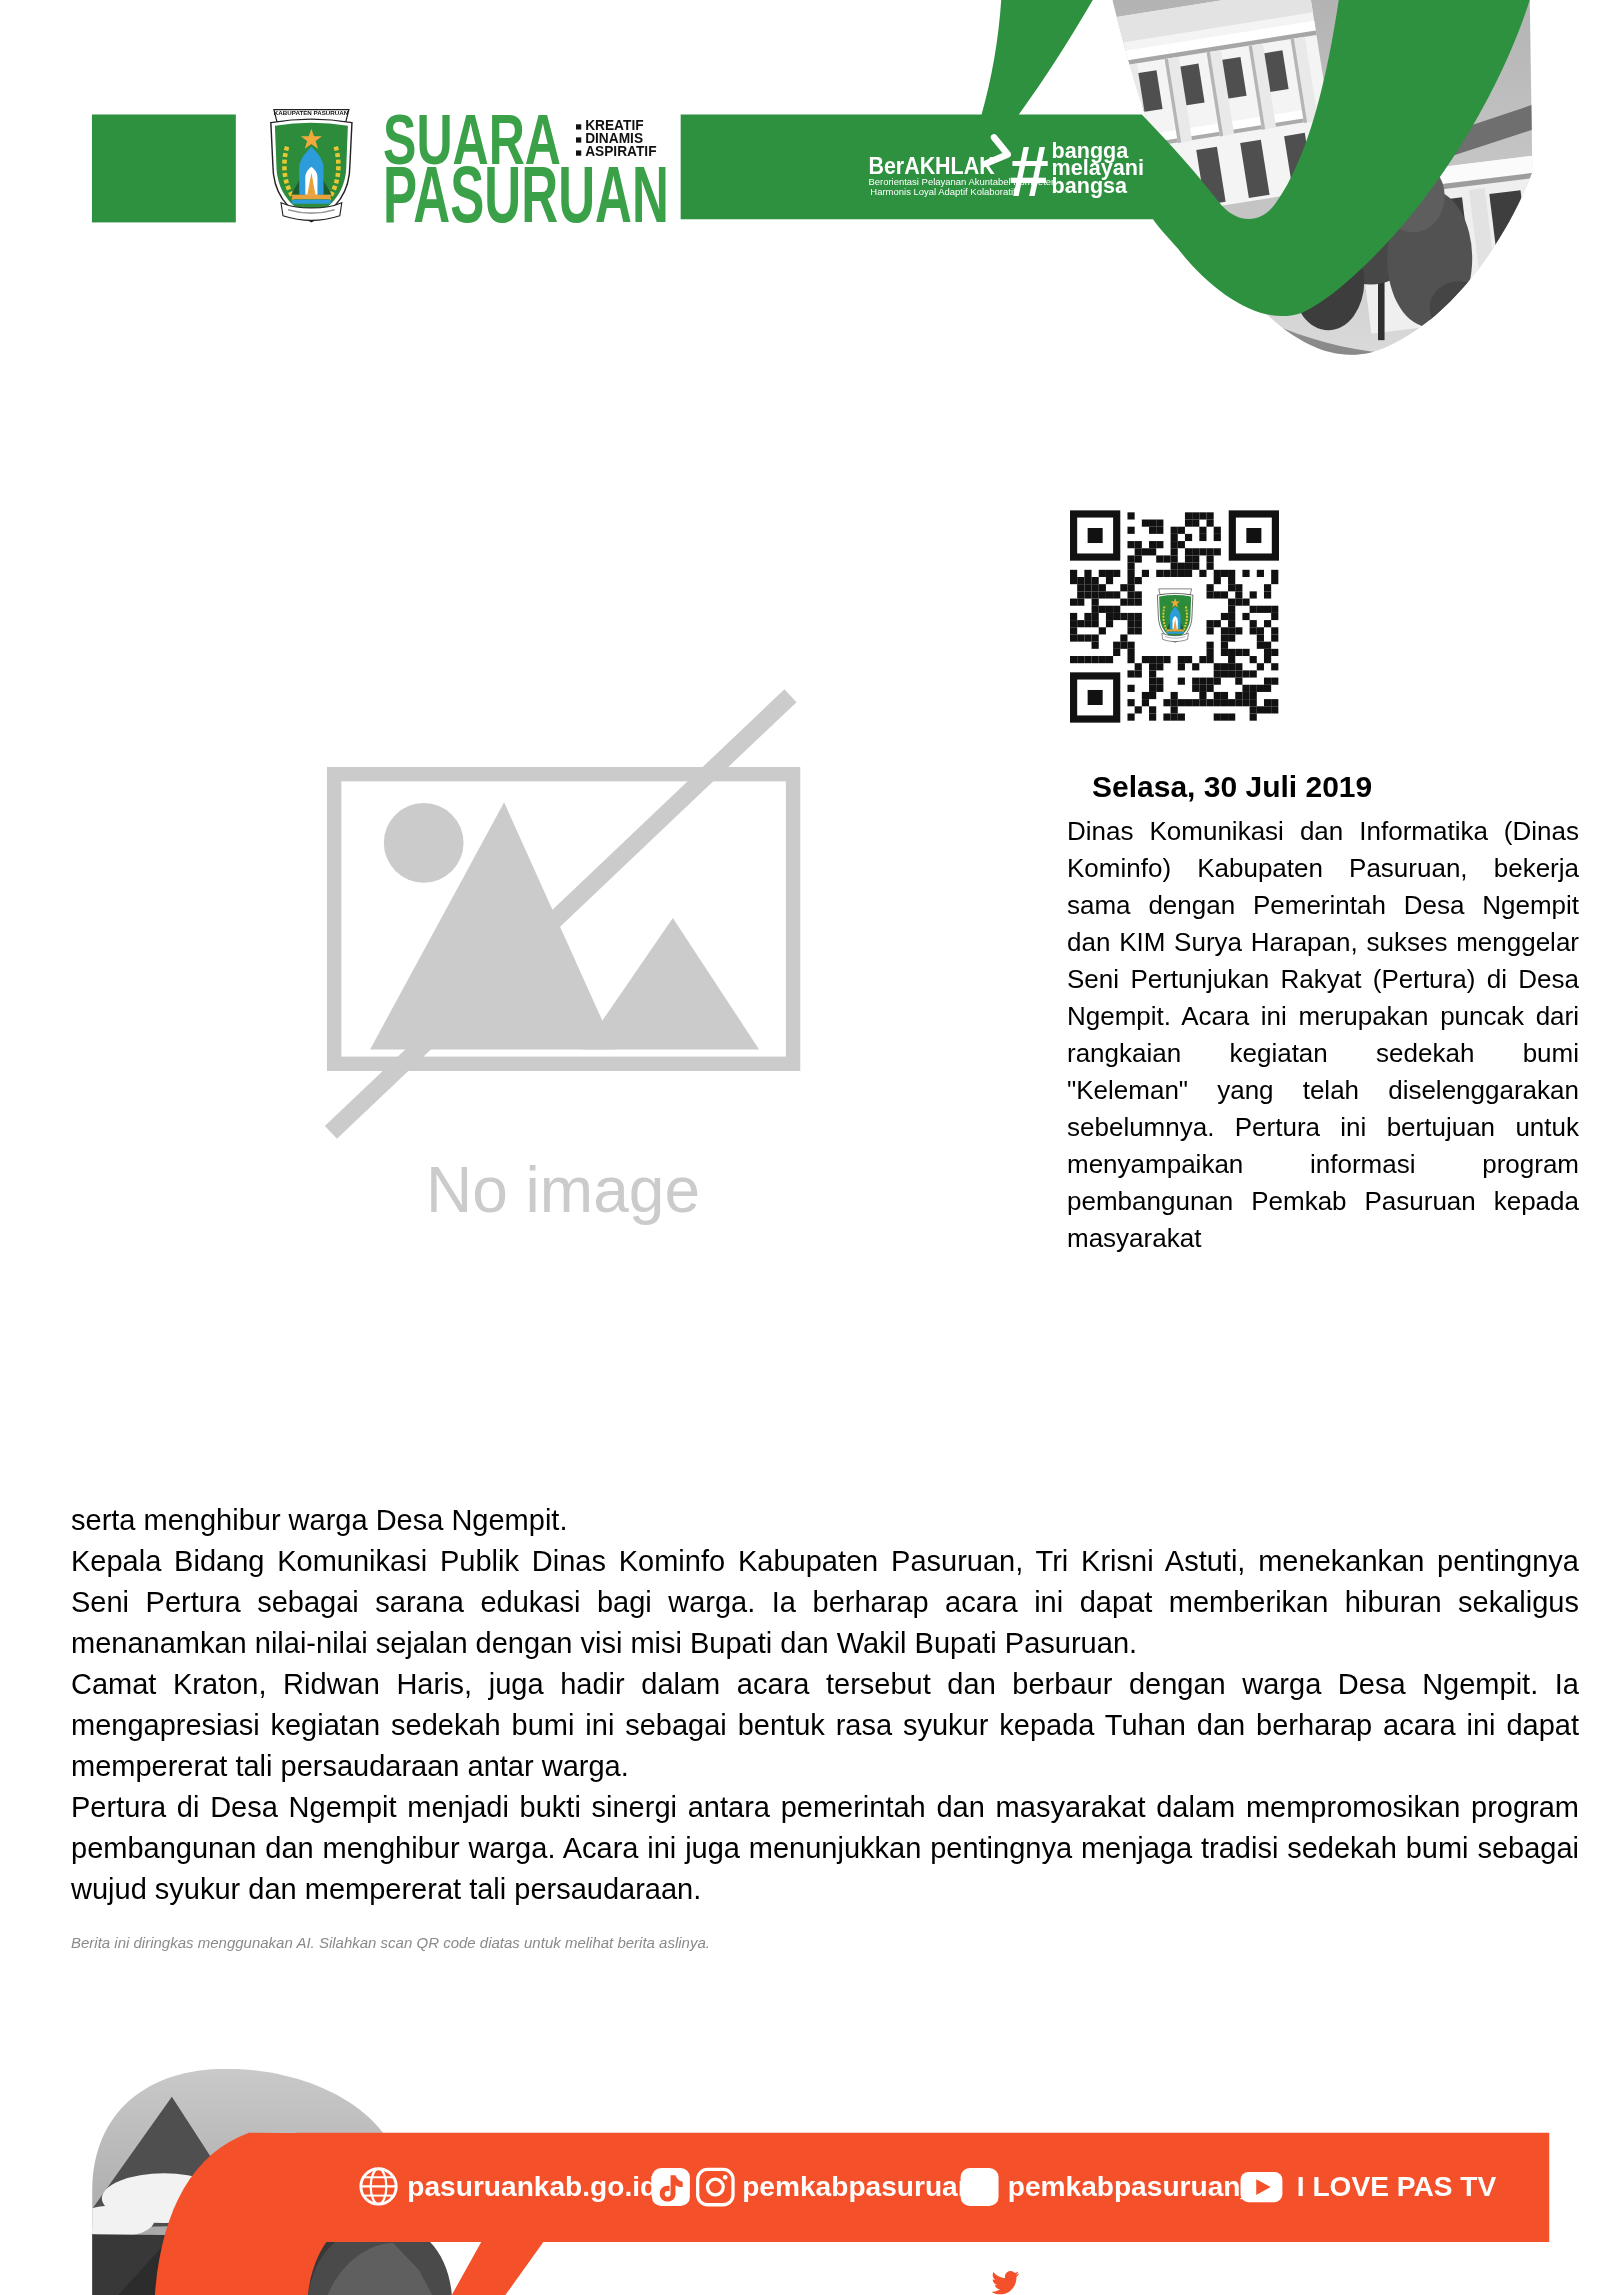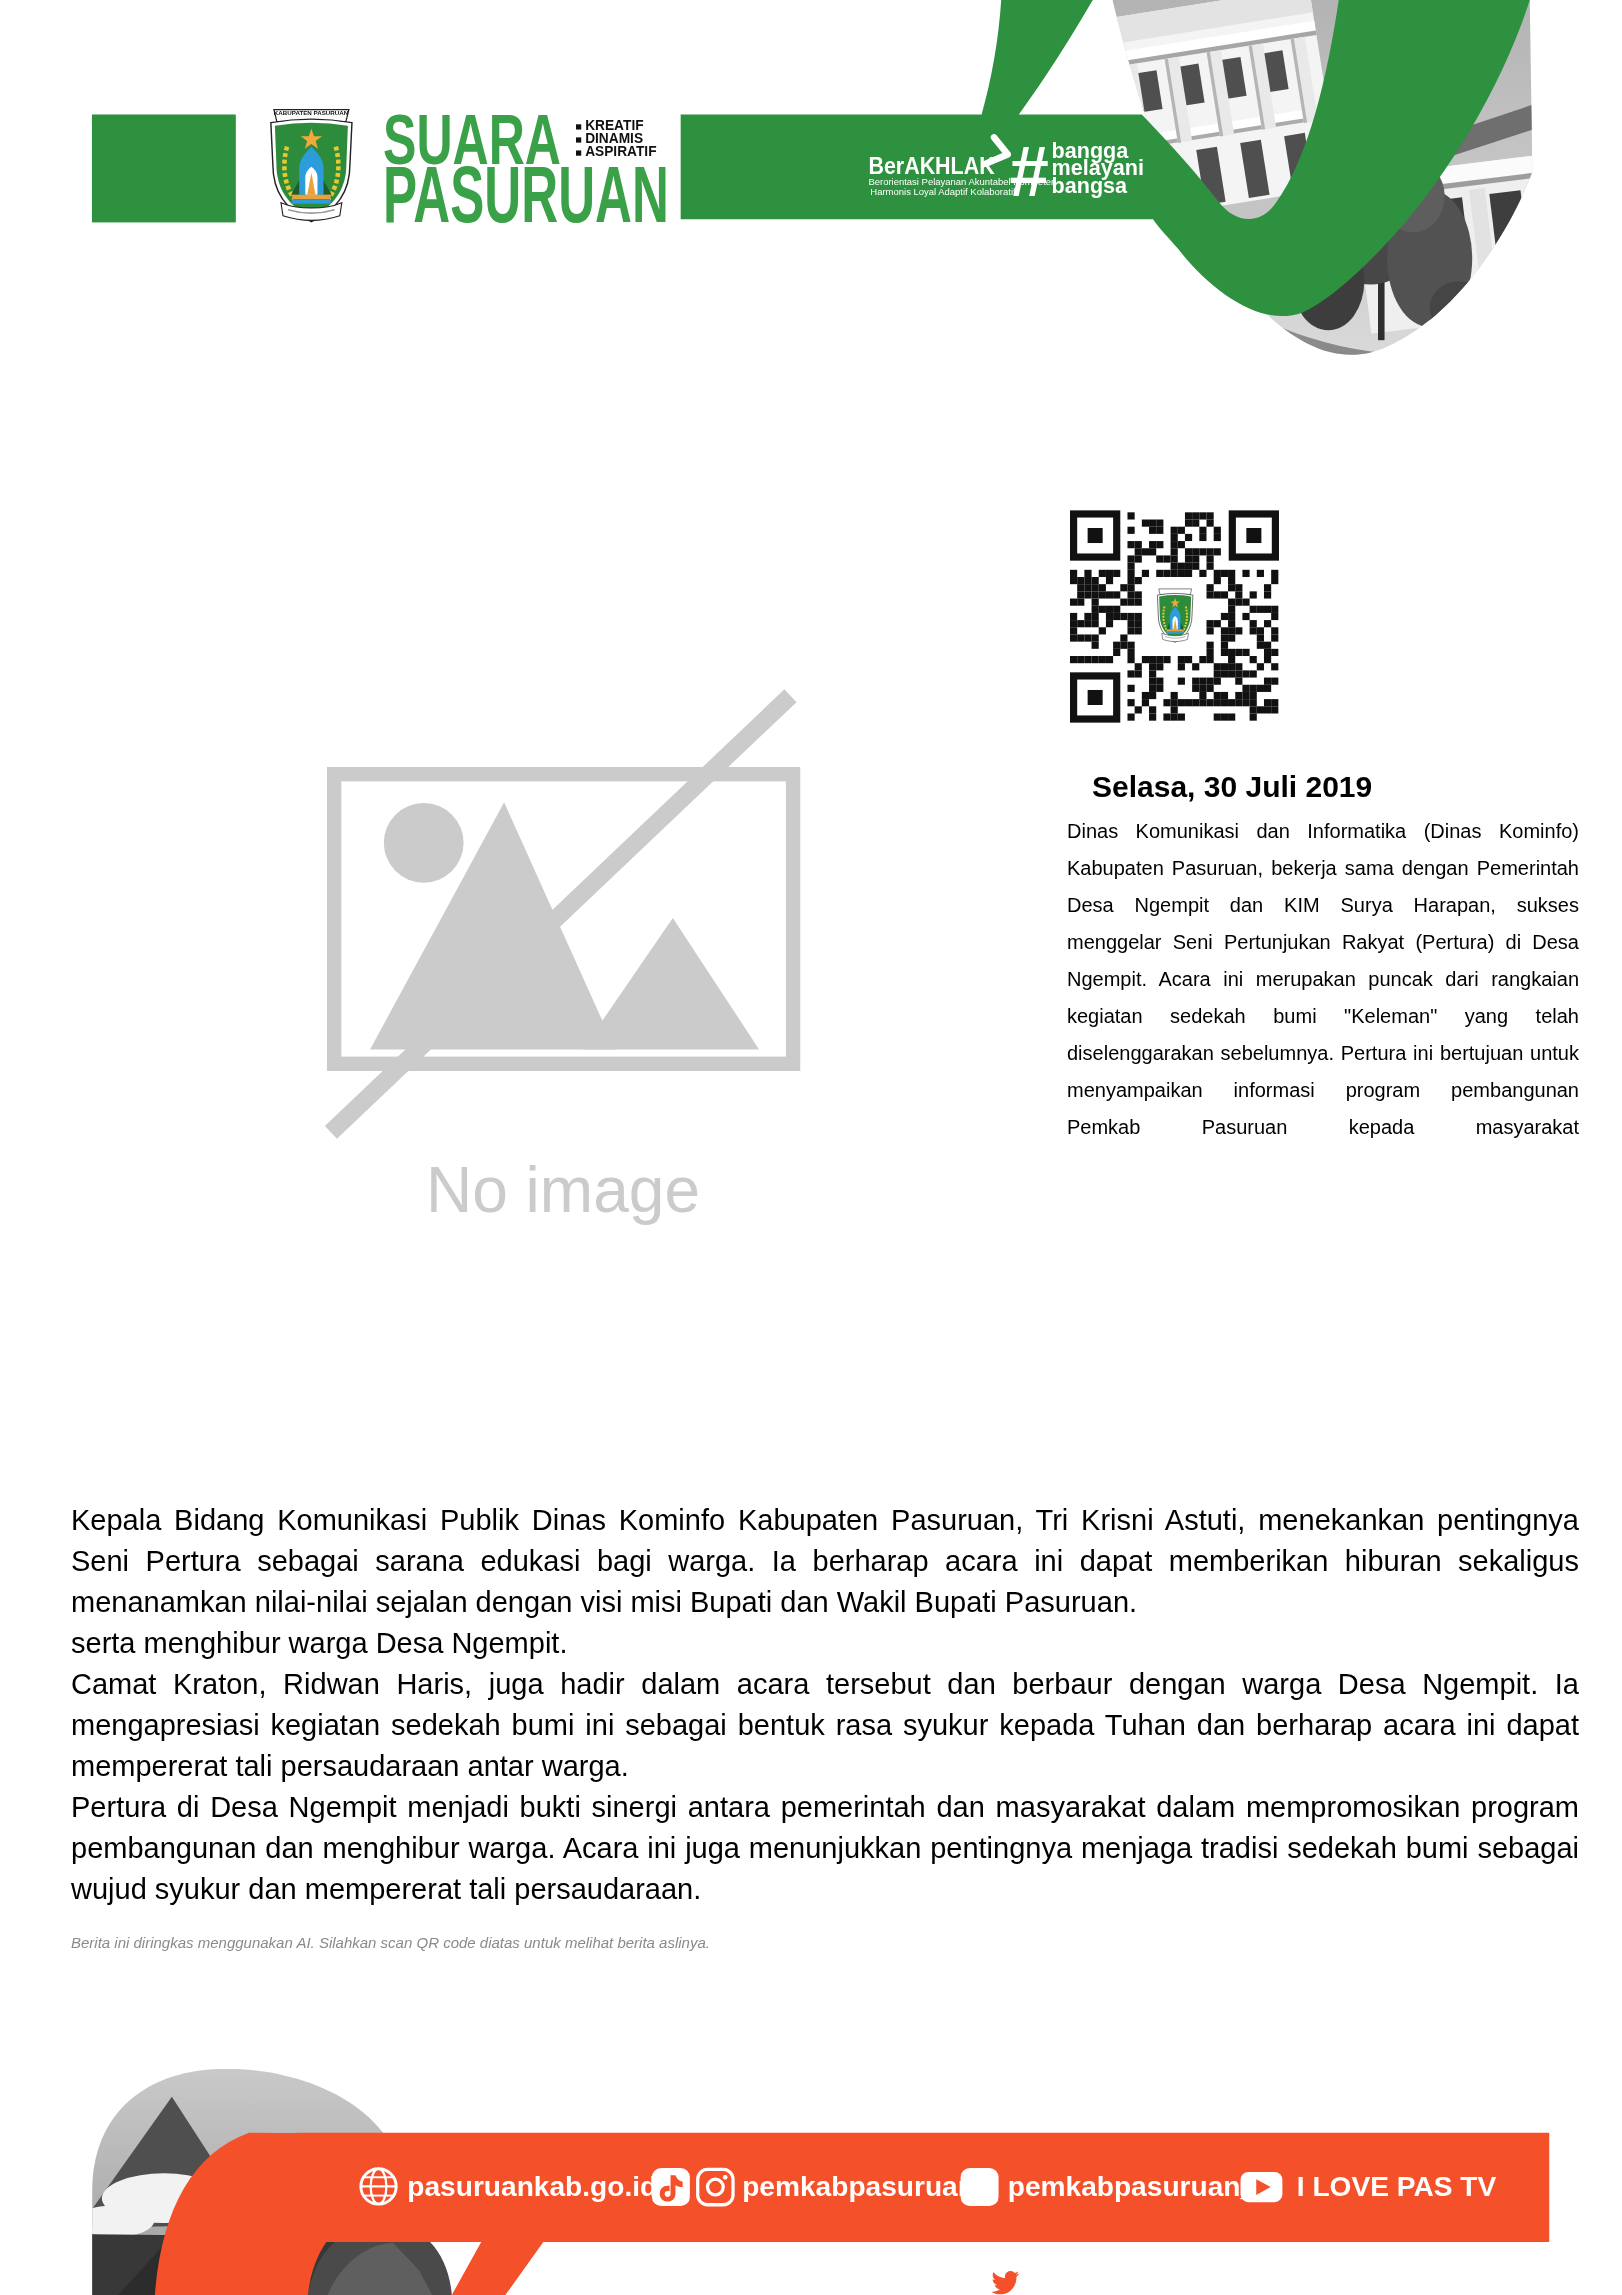--- a/index.html
+++ b/index.html
@@ -11,21 +11,21 @@
   
   #title{
     left:71px;top:335px;width:1481px;text-align:center;
     font-size:51px;line-height:68px;font-weight:bold;color:#000;
   }
   #date-line{
     left:1067px;top:770px;width:517px;font-size:30px;font-weight:bold;color:#000;margin-left:25px;
   }
   #column-text{
     left:1067px;top:813px;width:512px;
-    font-size:20px;line-height:37px;color:#000;
+    font-size:26px;line-height:37px;color:#000;
     text-align:justify;text-align-last:justify;
   }
   #body-text{
     left:71px;top:1500px;width:1508px;
     font-size:29px;line-height:41px;color:#000;text-align:justify;
   }
   #body-text p{margin:0;}
   #footnote{
     margin-top:11.8px;font-size:15px;font-style:italic;color:#8A8A8A;text-align:left;
   }
@@ -499,22 +499,22 @@
     <rect x="40" y="142" width="702" height="443" fill="none" stroke-width="22"></rect>
     <circle cx="177" cy="247" r="61" stroke="none"></circle>
     <polygon points="95,563 300,185 470,563" stroke="none"></polygon>
     <polygon points="420,563 558,362 690,563" stroke="none"></polygon>
     <line x1="35" y1="690" x2="738" y2="22" stroke-width="27" stroke="#CBCBCB"></line>
   </g>
   <text x="390" y="812" font-size="98" fill="#CBCBCB" text-anchor="middle">No image</text>
 </svg>
 
 <div id="body-text" class="abs">
+  <p>serta menghibur warga Desa Ngempit.</p>
   <p>Kepala Bidang Komunikasi Publik Dinas Kominfo Kabupaten Pasuruan, Tri Krisni Astuti, menekankan pentingnya Seni Pertura sebagai sarana edukasi bagi warga. Ia berharap acara ini dapat memberikan hiburan sekaligus menanamkan nilai-nilai sejalan dengan visi misi Bupati dan Wakil Bupati Pasuruan.</p>
-  <p>serta menghibur warga Desa Ngempit.</p>
   <p>Camat Kraton, Ridwan Haris, juga hadir dalam acara tersebut dan berbaur dengan warga Desa Ngempit. Ia mengapresiasi kegiatan sedekah bumi ini sebagai bentuk rasa syukur kepada Tuhan dan berharap acara ini dapat mempererat tali persaudaraan antar warga.</p>
   <p>Pertura di Desa Ngempit menjadi bukti sinergi antara pemerintah dan masyarakat dalam mempromosikan program pembangunan dan menghibur warga. Acara ini juga menunjukkan pentingnya menjaga tradisi sedekah bumi sebagai wujud syukur dan mempererat tali persaudaraan.</p>
   <div id="footnote">Berita ini diringkas menggunakan AI. Silahkan scan QR code diatas untuk melihat berita aslinya.</div>
 </div>
 
 <svg class="abs" style="left:0;top:2002px" width="1623" height="293" viewBox="0 3060 2480 448">
   <defs>
     <linearGradient id="gMtnSky" x1="0" y1="0" x2="0" y2="1">
       <stop offset="0" stop-color="#c9c9c9"></stop>
         <stop offset="1" stop-color="#9e9e9e"></stop>

